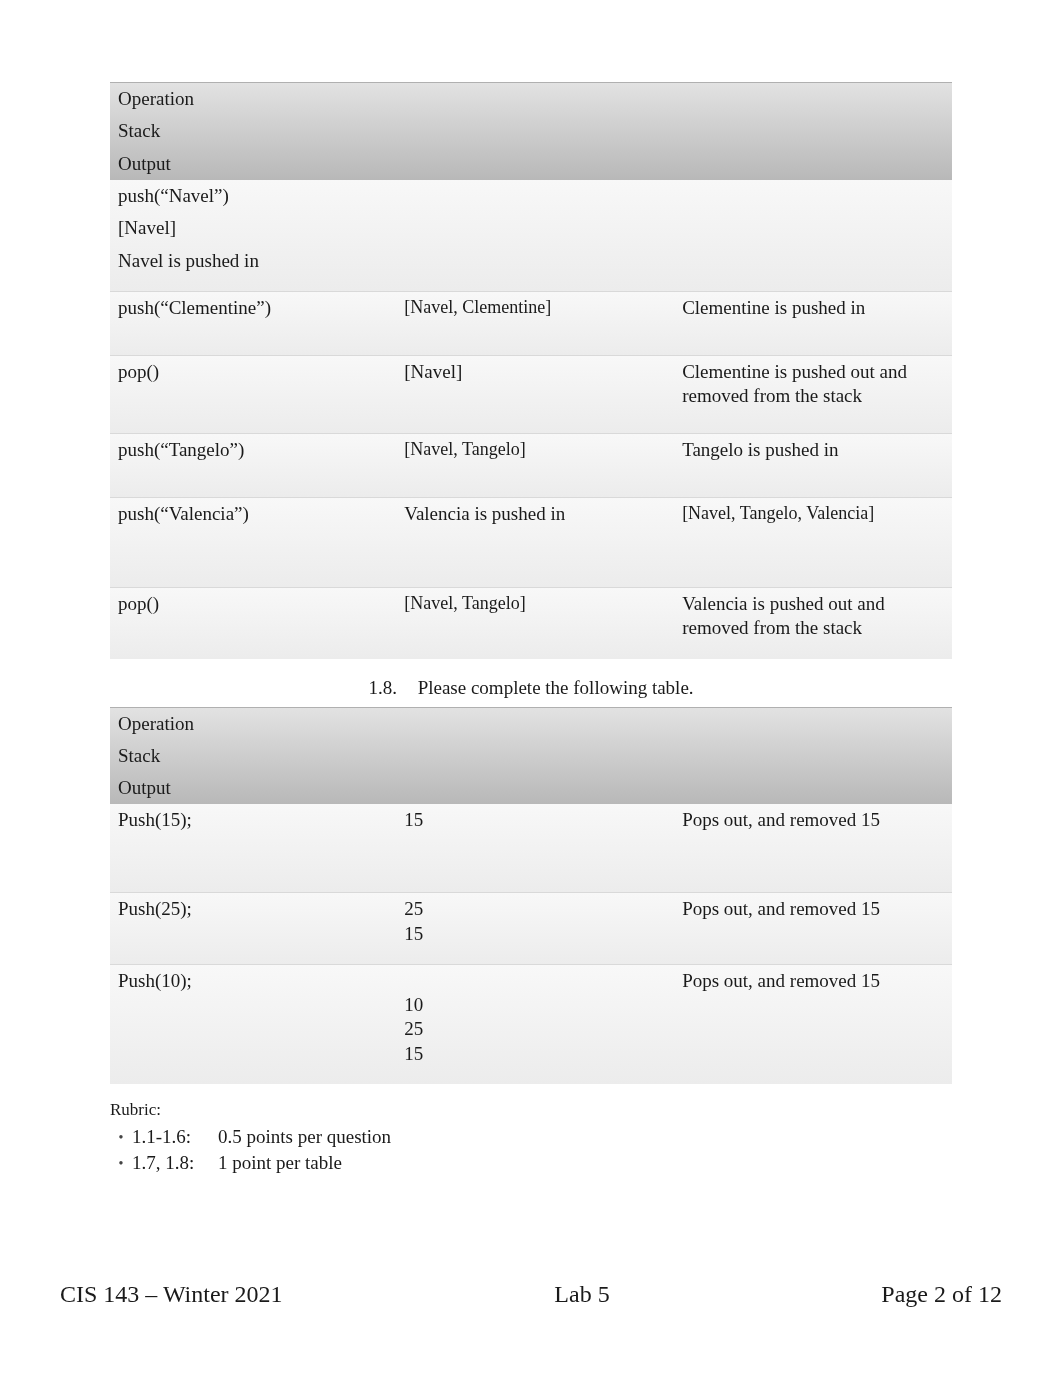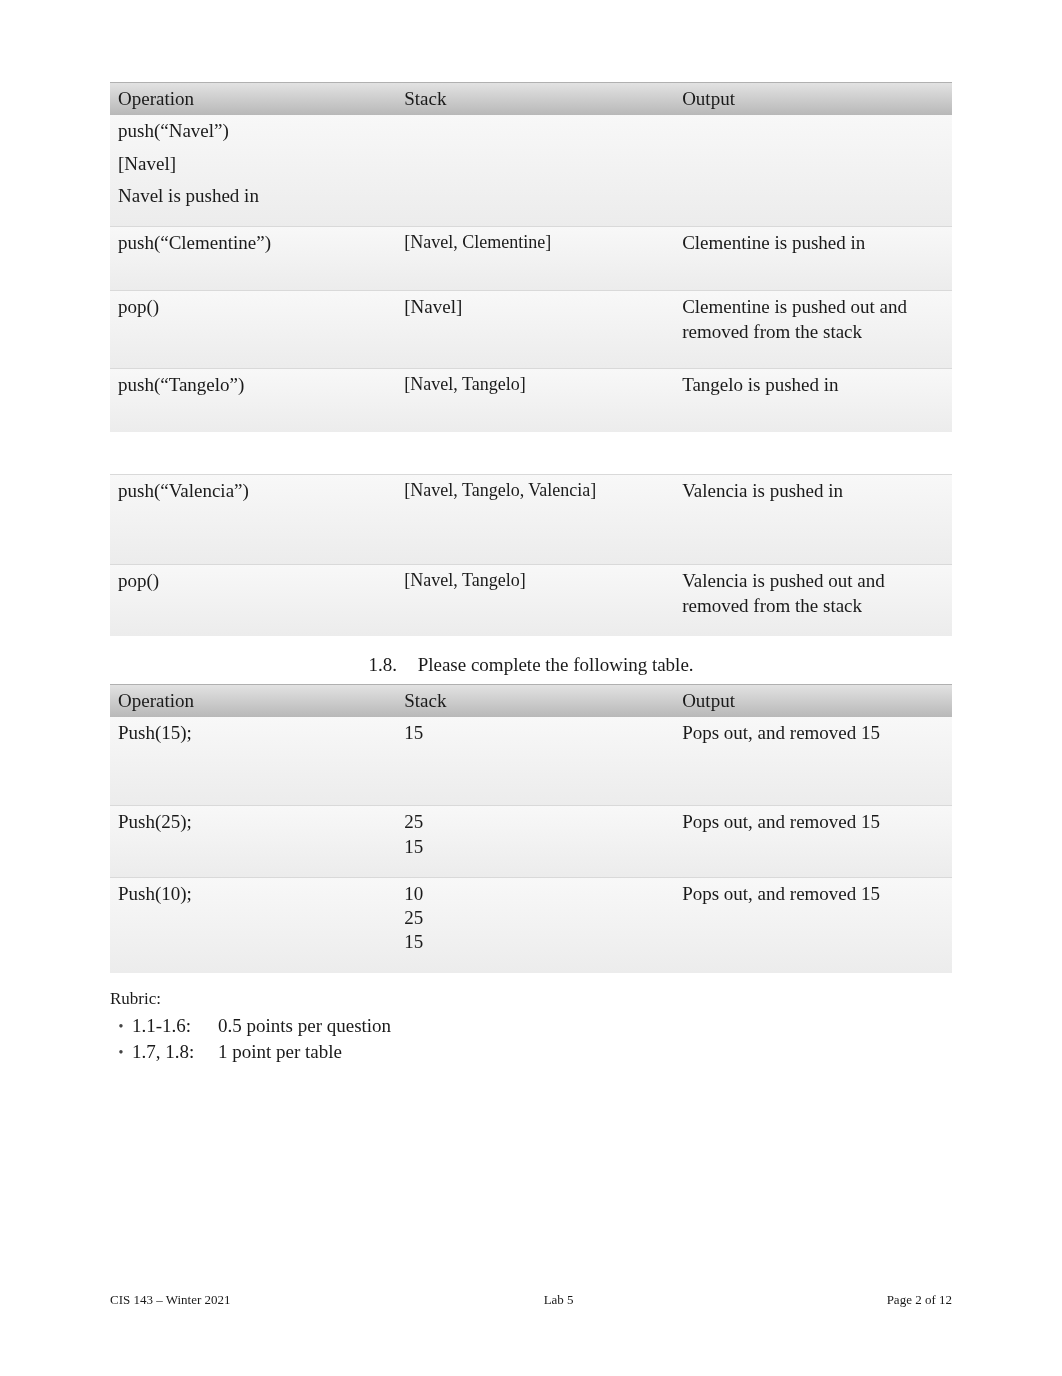--- a/index.html
+++ b/index.html
@@ -24,20 +24,21 @@
     padding: 4px 6px 4px 8px;
     font-size: 19px;
     line-height: 1.28;
   }
   .col-op { flex: 0 0 34%; }
   .col-st { flex: 0 0 33%; }
   .col-out{ flex: 0 0 33%; }
   .thead-row {
     background: linear-gradient(#e2e2e2,#b8b8b8);
     border-top: 1px solid #b0b0b0;
+    flex-direction: column;
   }
   .thead-row .col { font-size: 19px; padding-top:4px; padding-bottom:4px;}
   .tbody-row {
     background: linear-gradient(#f8f8f8 0%, #ececec 100%);
     border-top: 1px solid #d9d9d9;
     min-height: 64px;
     padding-bottom: 14px;
   }
   .tbody-row.first { border-top: none; }
   .smaller { font-size: 18px; }
@@ -51,22 +52,22 @@
   .rubric-row { display:flex; align-items:flex-start; font-size:19px; margin: 4px 0;}
   .rubric-bullet { width: 22px; text-align:center; color:#444; font-size:14px; padding-top:4px;}
   .rubric-label { width: 86px; }
   .rubric-desc { flex:1; }
   .footer {
     position: absolute;
     left: 0; right: 0;
     bottom: 68px;
     display: flex;
     justify-content: space-between;
-    padding: 0 110px;
-    font-size: 13px;
+    padding: 0 60px;
+    font-size: 24px;
     text-align: center;
   }
 </style>
 </head>
 <body>
 
 <div class="page">
 
   <div class="table-wrap">
     <div class="thead-row">
@@ -88,24 +89,24 @@
     <div class="tbody-row" style="min-height:78px;">
       <div class="col col-op">pop()</div>
       <div class="col col-st">[Navel]</div>
       <div class="col col-out">Clementine is pushed out and removed from the stack</div>
     </div>
     <div class="tbody-row">
       <div class="col col-op">push(“Tangelo”)</div>
       <div class="col col-st smaller">[Navel, Tangelo]</div>
       <div class="col col-out">Tangelo is pushed in</div>
     </div>
-    <div class="tbody-row" style="min-height:90px;margin-top:42px;">
+    <div class="tbody-row" style="min-height:90px;">
       <div class="col col-op">push(“Valencia”)</div>
+      <div class="col col-out">Valencia is pushed in</div>
       <div class="col col-st smaller" style="white-space:pre-line;">[Navel, Tangelo, Valencia]</div>
-      <div class="col col-out">Valencia is pushed in</div>
     </div>
     <div class="tbody-row" style="min-height:70px;">
       <div class="col col-op">pop()</div>
       <div class="col col-st smaller">[Navel, Tangelo]</div>
       <div class="col col-out">Valencia is pushed out and removed from the stack</div>
     </div>
   </div>
 
   <div class="section-title">
     <span class="num">1.8.</span>
@@ -124,21 +125,21 @@
       <div class="col col-out">Pops out, and removed 15</div>
     </div>
     <div class="tbody-row" style="min-height:70px;">
       <div class="col col-op">Push(25);</div>
       <div class="col col-st" style="white-space:pre-line;">25
 15</div>
       <div class="col col-out">Pops out, and removed 15</div>
     </div>
     <div class="tbody-row" style="min-height:80px;">
       <div class="col col-op">Push(10);</div>
-      <div class="col col-st" style="white-space:pre-line;">10
+      <div class="col col-st" style="white-space:pre-line;margin-top:24px;">10
 25
 15</div>
       <div class="col col-out">Pops out, and removed 15</div>
     </div>
   </div>
 
   <div class="rubric-title">Rubric:</div>
   <div class="rubric-row">
     <span class="rubric-bullet">•</span>
     <span class="rubric-label">1.1-1.6:</span>

